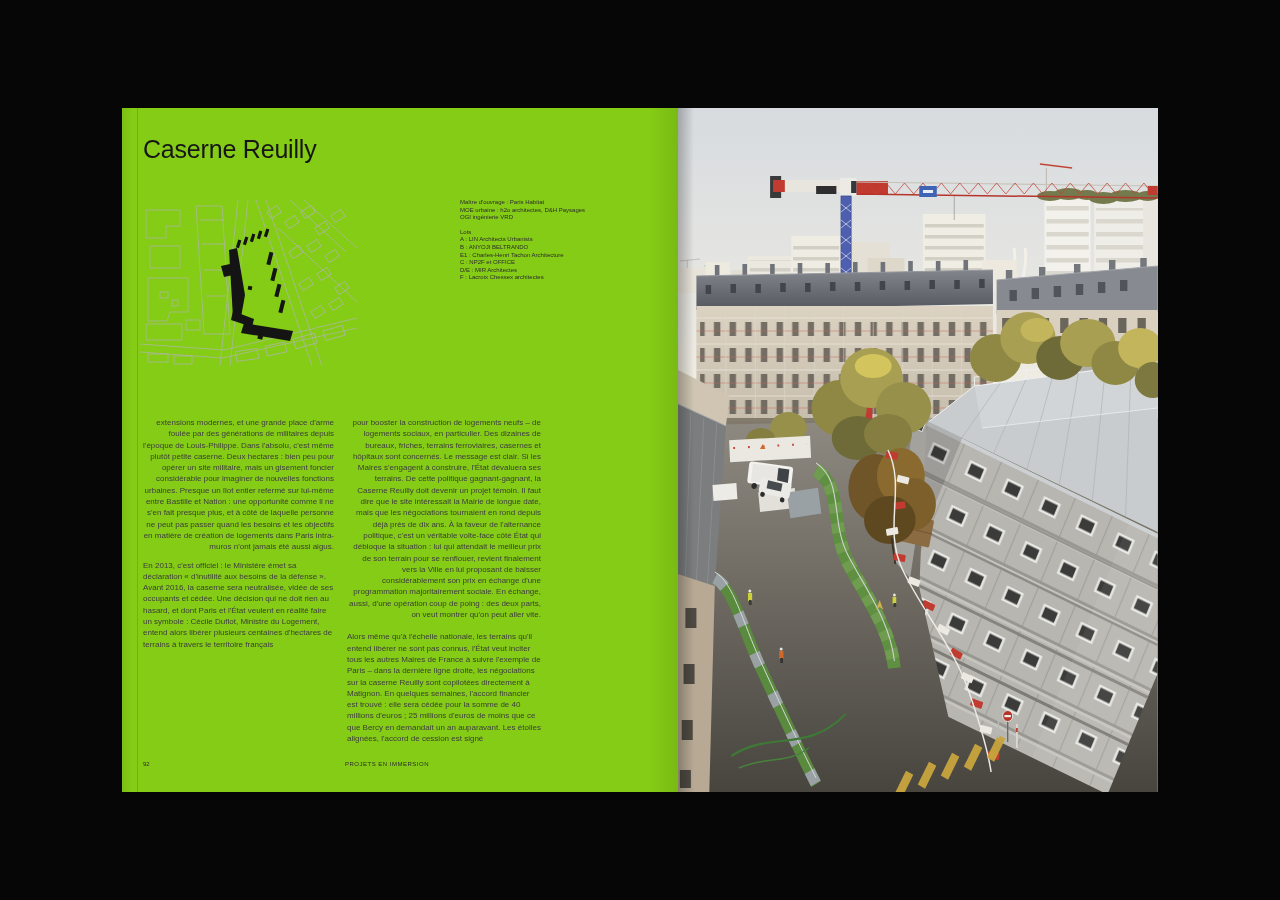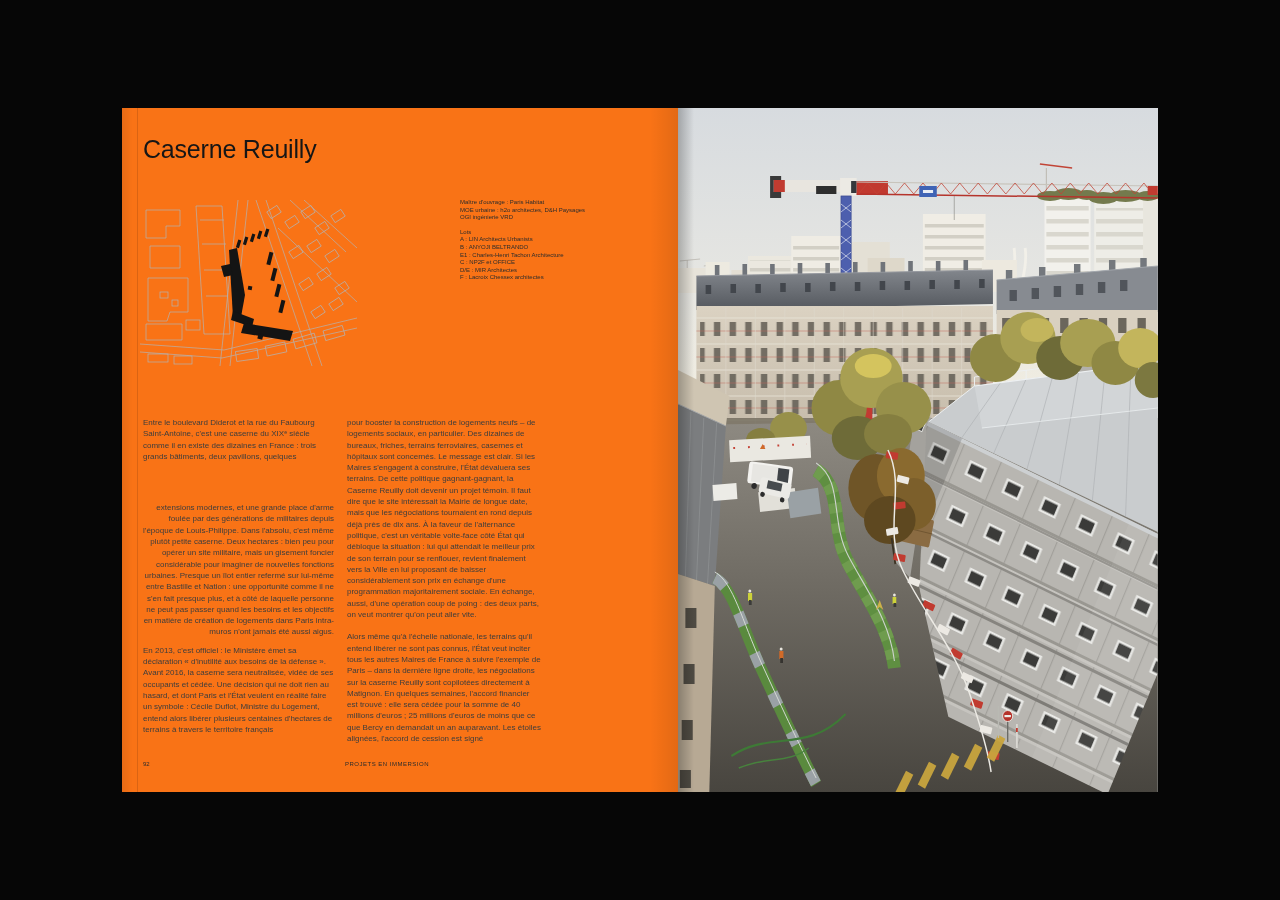--- a/index.html
+++ b/index.html
@@ -1,38 +1,38 @@
 <!DOCTYPE html>
 <html><head>
 <meta charset="utf-8">
 <style>
   html,body{margin:0;padding:0;background:#060606;width:1280px;height:900px;overflow:hidden;}
   .stage{position:relative;width:1280px;height:900px;background:#060606;font-family:"Liberation Sans",sans-serif;}
   .spread{position:absolute;left:122px;top:108px;width:1036px;height:684px;display:flex;}
   .page{position:relative;overflow:hidden;}
-  .page-left{width:604px;height:684px;background:#f97316;}
+  .page-left{width:604px;height:684px;background:#84cc16;}
   .page-right{width:521px;height:684px;background:#d9dde1;}
   .edge-left{position:absolute;left:0;top:0;bottom:0;width:15px;
     background:linear-gradient(to right,rgba(0,0,0,.07),rgba(0,0,0,0) 70%);border-right:1px solid rgba(0,0,0,.06);}
   .fold-shadow-l{position:absolute;right:0;top:0;bottom:0;width:28px;
     background:linear-gradient(to right,rgba(0,0,0,0),rgba(0,0,0,.09));}
   .fold-shadow-r{position:absolute;left:0;top:0;bottom:0;width:16px;
     background:linear-gradient(to right,rgba(0,0,0,.25),rgba(0,0,0,0));}
   h1.title{position:absolute;left:21px;top:27px;margin:0;font-size:25px;font-weight:400;
     letter-spacing:-0.2px;color:#161616;}
   svg.map{position:absolute;left:18px;top:92px;width:217px;height:166px;}
   .credits{position:absolute;left:338px;top:91px;width:150px;font-size:6px;line-height:7.6px;color:#2c2c2c;}
   .credits-gap{height:7px;}
   .col{position:absolute;top:309px;font-size:8px;line-height:11.3px;color:#3d3d3d;}
   .col p{margin:0;}
   .col1{left:21px;width:191px;}
   .col2{left:225px;width:194px;}
   .col1 .p1{margin-bottom:40px;}
   .col1 .p2{margin-bottom:7px;text-align:right;}
-  .col2 .p1{margin-bottom:11px;}
+  .col2 .p1{margin-bottom:11px;text-align:right;}
   .footer{position:absolute;top:653px;left:0;width:515px;font-size:6px;color:#2c2c2c;}
   .pagenum{position:absolute;left:21px;}
   .sectionlbl{position:absolute;left:223px;letter-spacing:.5px;}
   svg.photo{position:absolute;inset:0;width:100%;height:100%;display:block;}
 </style>
 </head>
 <body>
 
 <div class="stage">
   <div class="spread">
@@ -104,21 +104,20 @@
         <div>Lots</div>
         <div>A : LIN Architects Urbanists</div>
         <div>B : ANYOJI BELTRANDO</div>
         <div>E1 : Charles-Henri Tachon Architecture</div>
         <div>C : NP2F et OFFICE</div>
         <div>D/E : MIR Architectes</div>
         <div>F : Lacroix Chessex architectes</div>
       </div>
 
       <div class="col col1">
-        <p class="p1">Entre le boulevard Diderot et la rue du Faubourg Saint-Antoine, c'est une caserne du XIXᵉ siècle comme il en existe des dizaines en France : trois grands bâtiments, deux pavillons, quelques</p>
         <p class="p2">extensions modernes, et une grande place d'arme foulée par des générations de militaires depuis l'époque de Louis-Philippe. Dans l'absolu, c'est même plutôt petite caserne. Deux hectares : bien peu pour opérer un site militaire, mais un gisement foncier considérable pour imaginer de nouvelles fonctions urbaines. Presque un îlot entier refermé sur lui-même entre Bastille et Nation : une opportunité comme il ne s'en fait presque plus, et à côté de laquelle personne ne peut pas passer quand les besoins et les objectifs en matière de création de logements dans Paris intra-muros n'ont jamais été aussi aigus.</p>
         <p class="p3">En 2013, c'est officiel : le Ministère émet sa déclaration « d'inutilité aux besoins de la défense ». Avant 2016, la caserne sera neutralisée, vidée de ses occupants et cédée. Une décision qui ne doit rien au hasard, et dont Paris et l'État veulent en réalité faire un symbole : Cécile Duflot, Ministre du Logement, entend alors libérer plusieurs centaines d'hectares de terrains à travers le territoire français</p>
       </div>
       <div class="col col2">
         <p class="p1">pour booster la construction de logements neufs – de logements sociaux, en particulier. Des dizaines de bureaux, friches, terrains ferroviaires, casernes et hôpitaux sont concernés. Le message est clair. Si les Maires s'engagent à construire, l'État dévaluera ses terrains. De cette politique gagnant-gagnant, la Caserne Reuilly doit devenir un projet témoin. Il faut dire que le site intéressait la Mairie de longue date, mais que les négociations tournaient en rond depuis déjà près de dix ans. À la faveur de l'alternance politique, c'est un véritable volte-face côté État qui débloque la situation : lui qui attendait le meilleur prix de son terrain pour se renflouer, revient finalement vers la Ville en lui proposant de baisser considérablement son prix en échange d'une programmation majoritairement sociale. En échange, aussi, d'une opération coup de poing : des deux parts, on veut montrer qu'on peut aller vite.</p>
         <p class="p2">Alors même qu'à l'échelle nationale, les terrains qu'il entend libérer ne sont pas connus, l'État veut inciter tous les autres Maires de France à suivre l'exemple de Paris – dans la dernière ligne droite, les négociations sur la caserne Reuilly sont copilotées directement à Matignon. En quelques semaines, l'accord financier est trouvé : elle sera cédée pour la somme de 40 millions d'euros ; 25 millions d'euros de moins que ce que Bercy en demandait un an auparavant. Les étoiles alignées, l'accord de cession est signé</p>
       </div>
 
       <div class="footer">
         <span class="pagenum">92</span>

